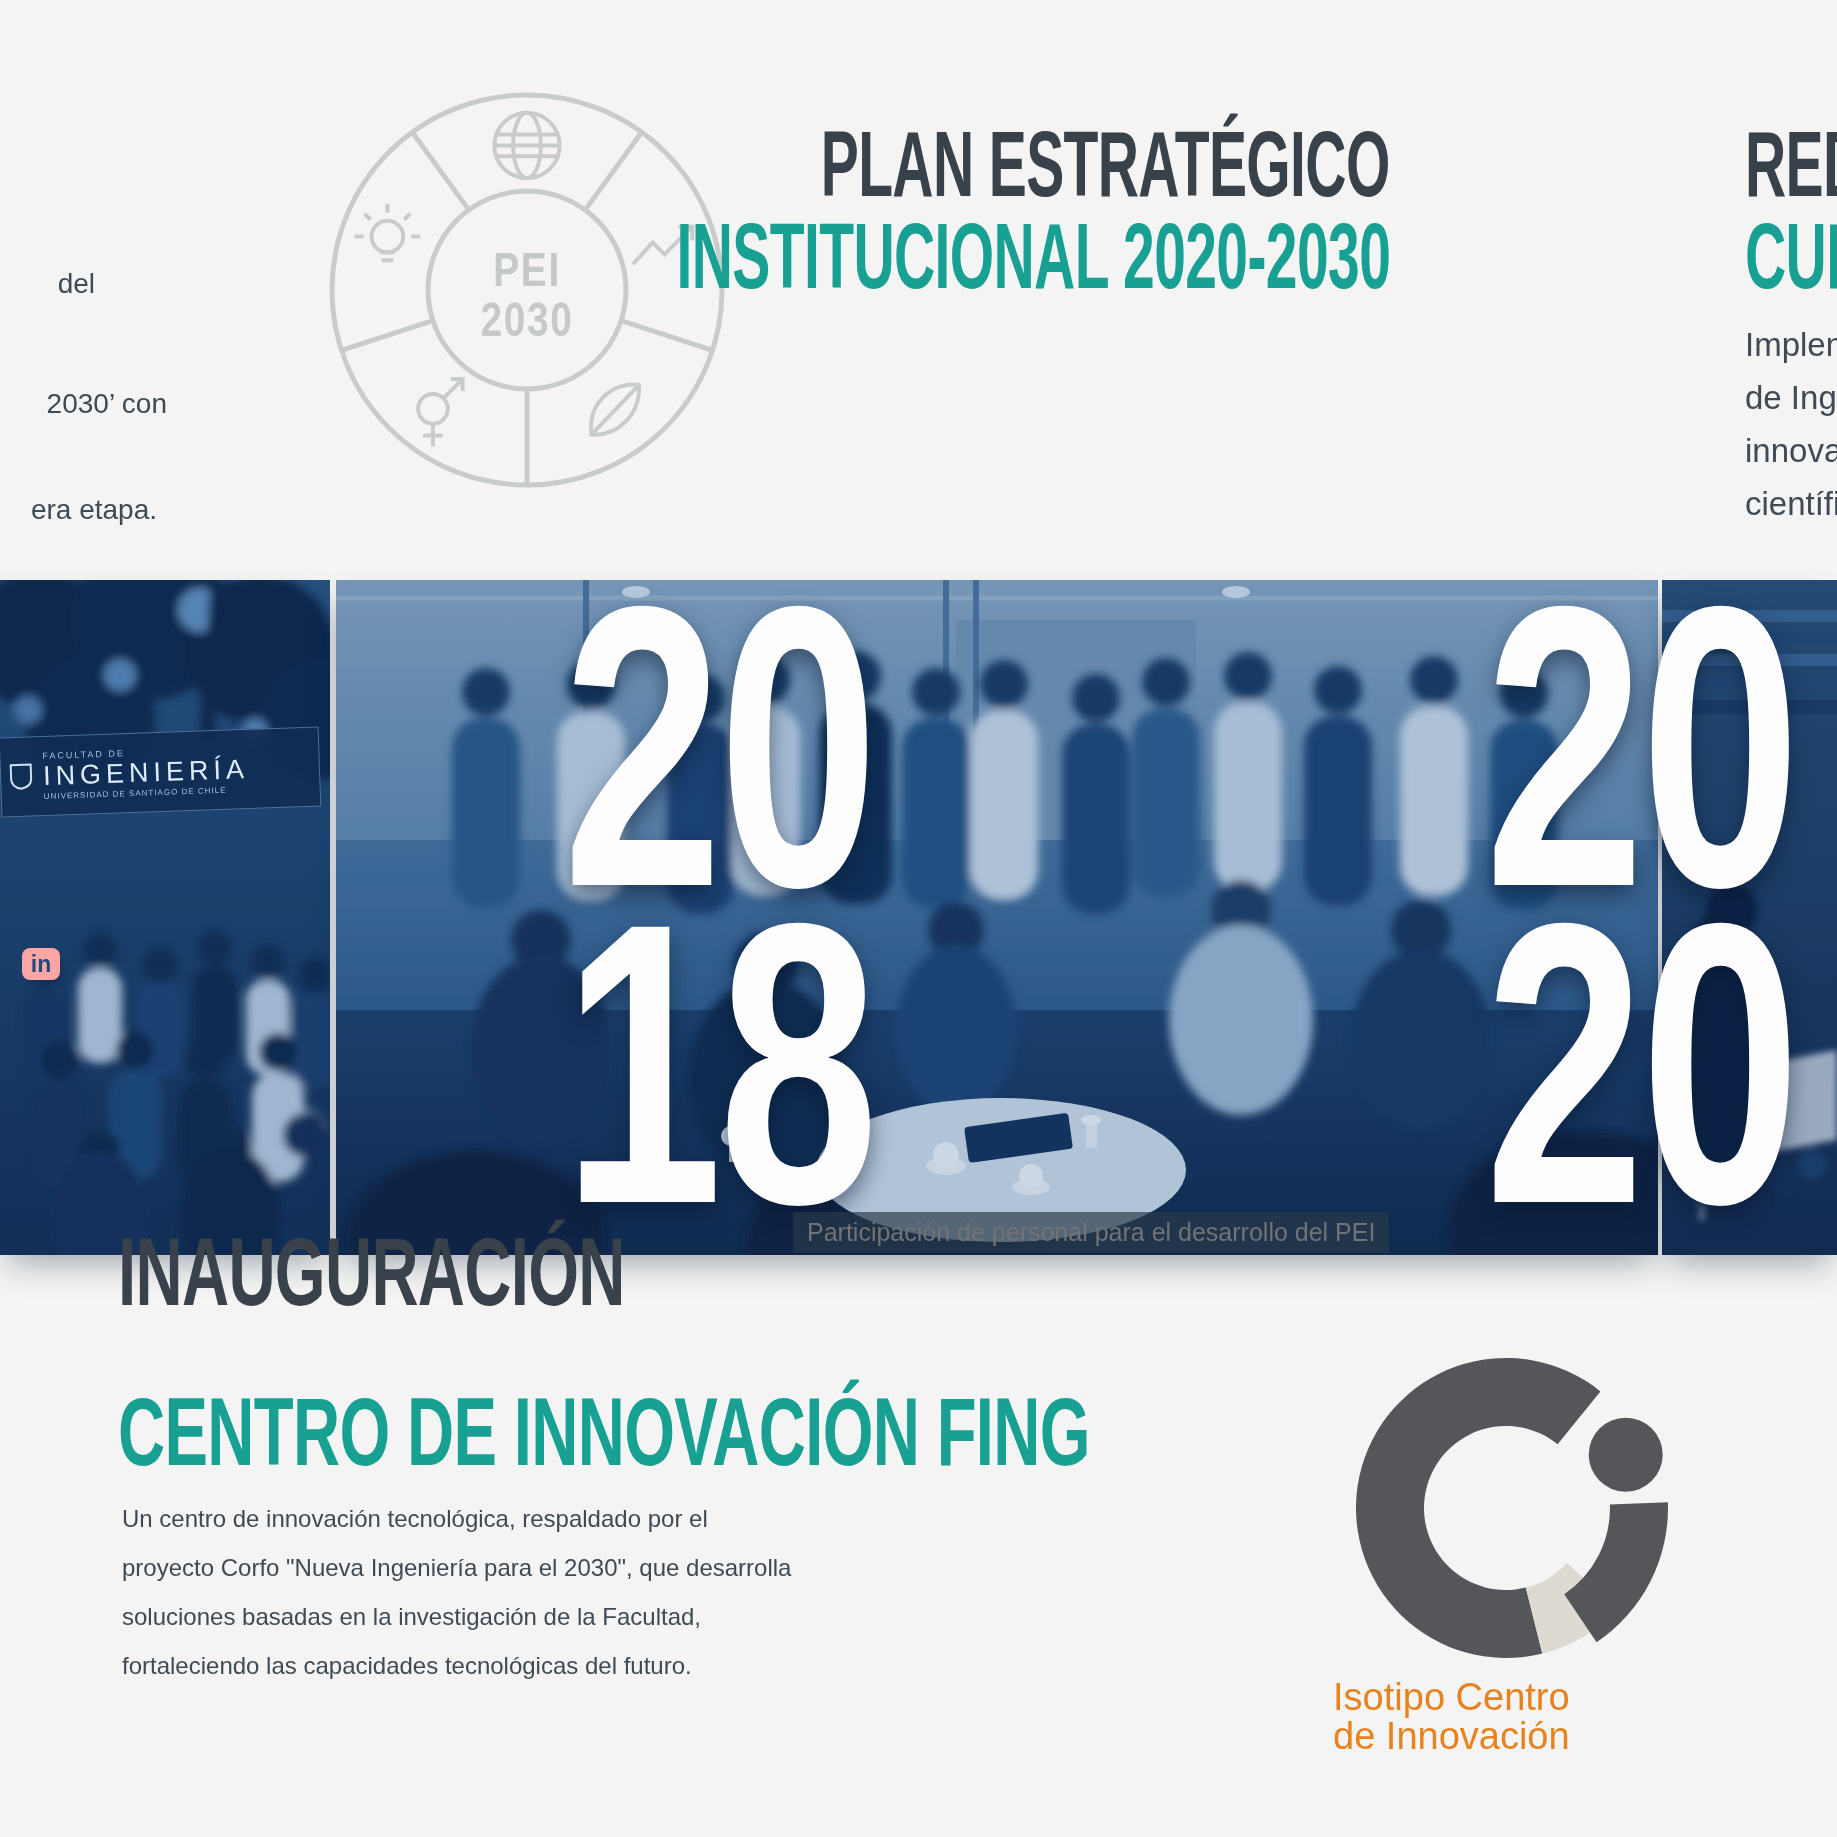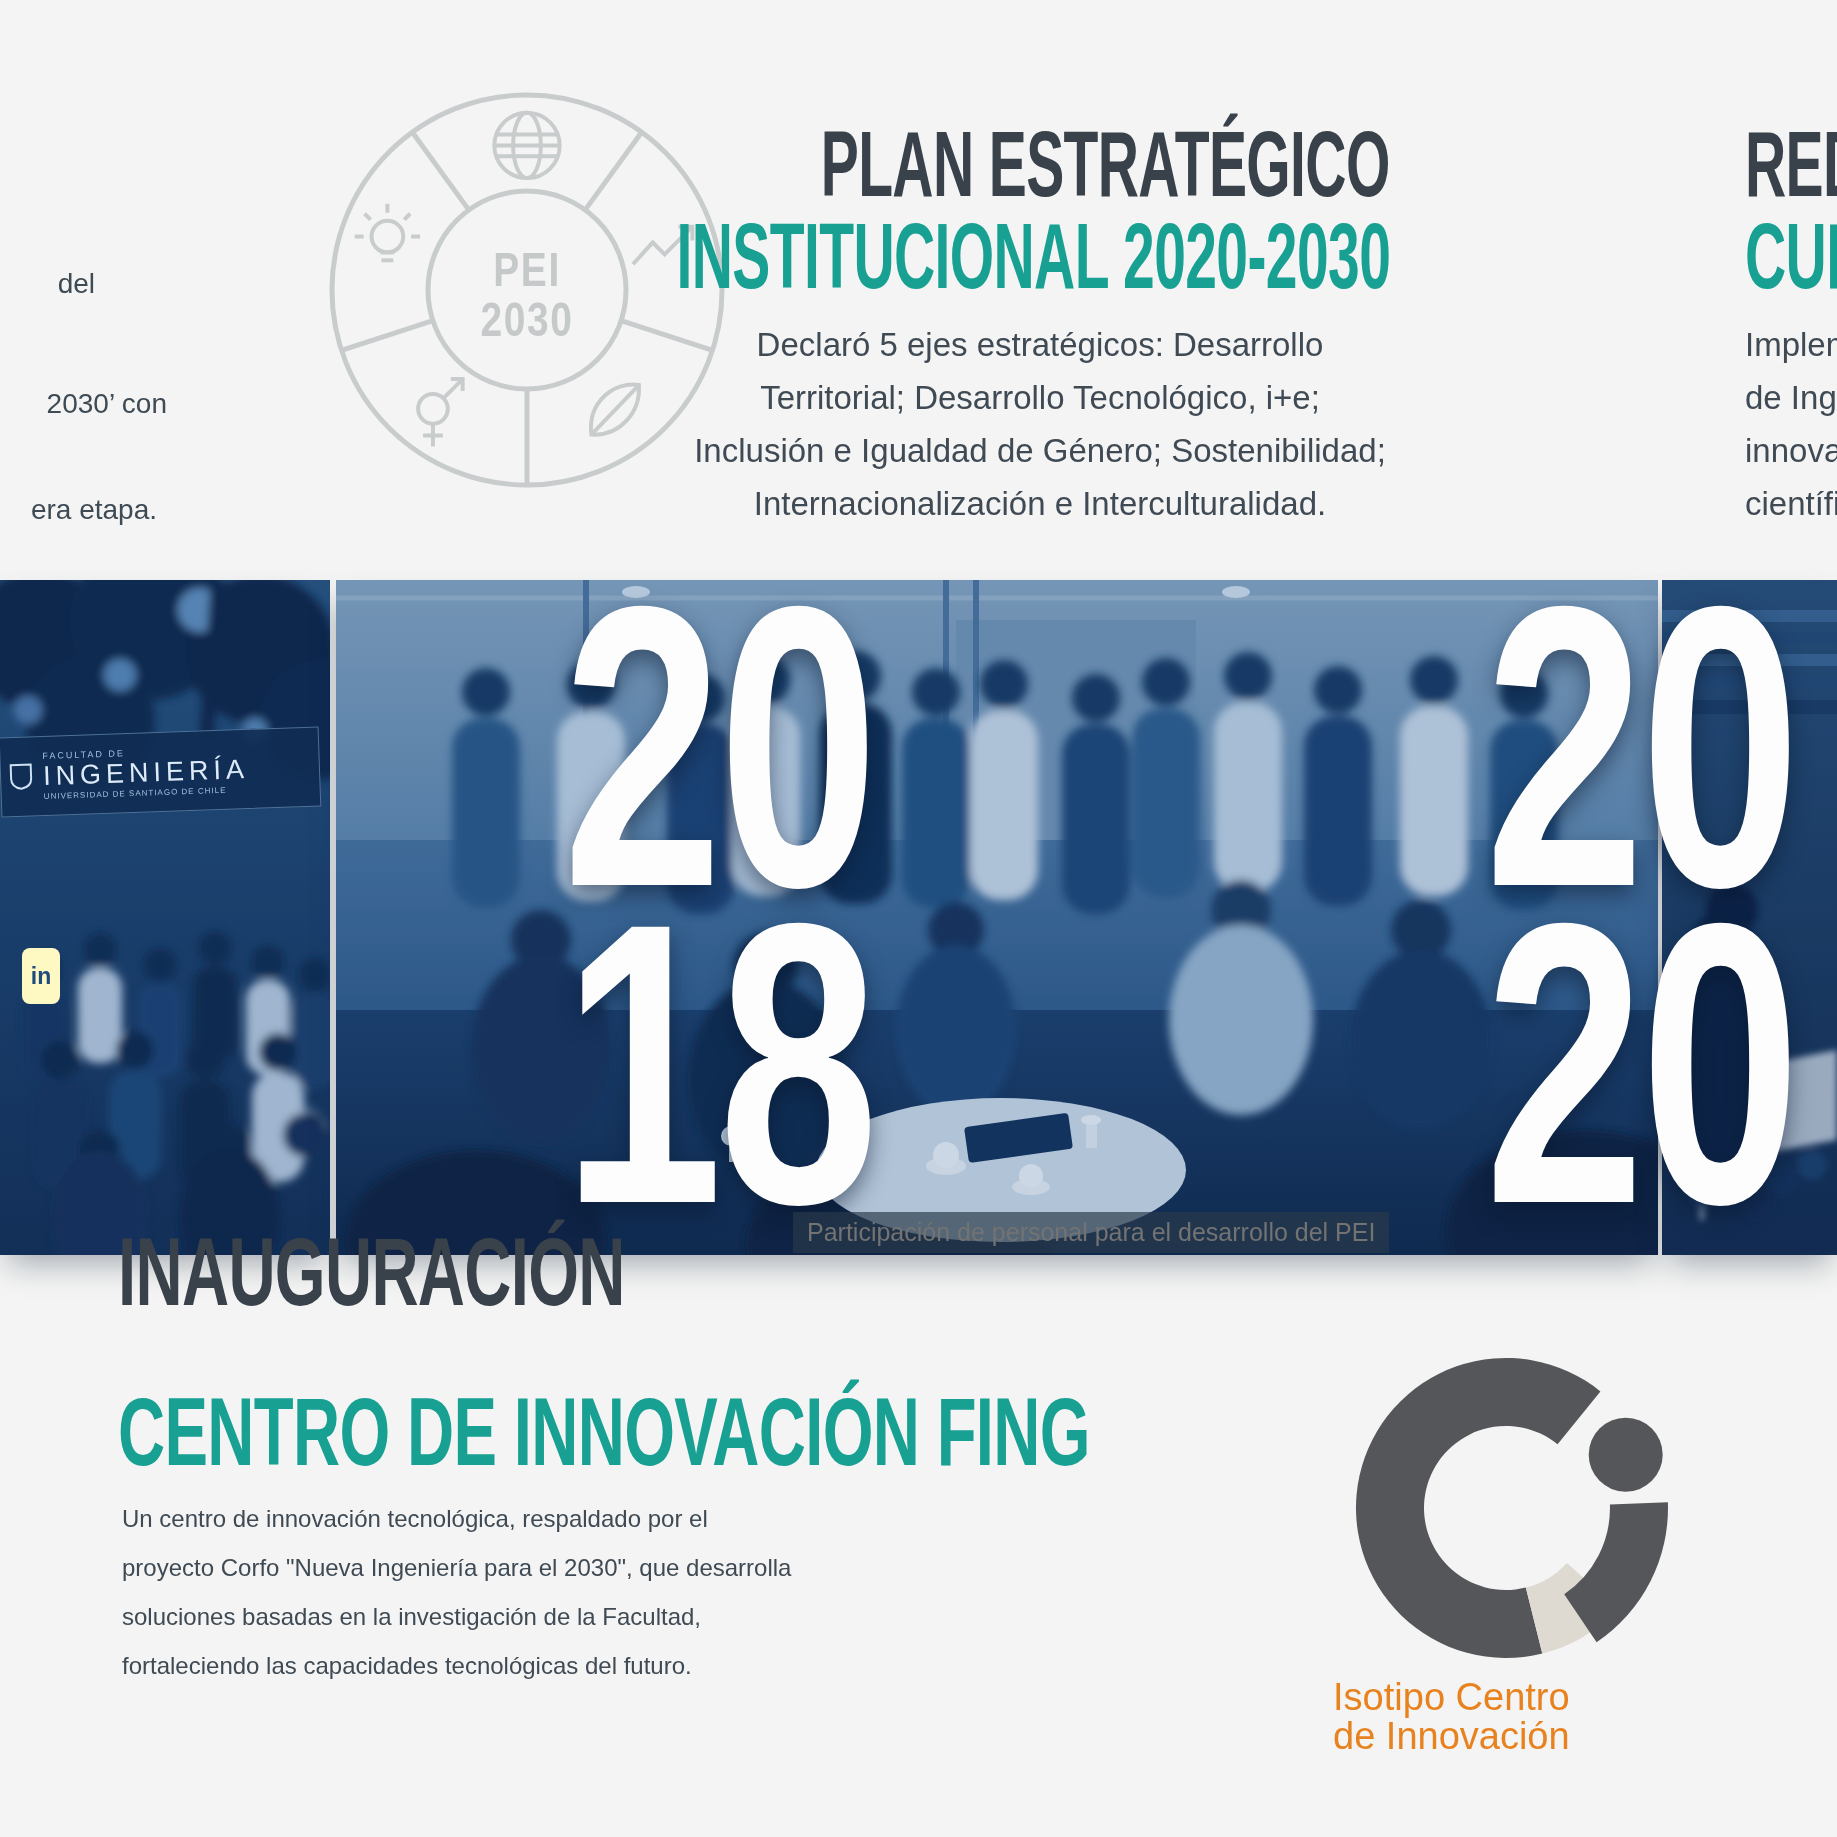--- a/index.html
+++ b/index.html
@@ -33,21 +33,21 @@
         display:inline-flex;align-items:center;padding:0 14px;
         background:rgba(42,58,74,.68);color:#737373;font-size:25px;white-space:nowrap;}
   
   .banner{left:0;top:152px;width:320px;height:80px;background:rgba(16,44,84,.92);
         border:1px solid rgba(130,170,205,.55);transform:rotate(-2deg);
         display:flex;align-items:center;gap:10px;padding:4px 8px;box-sizing:border-box;z-index:3;}
   .banner-txt{display:flex;flex-direction:column;color:#dcebf7;}
   .banner-top{font-size:9px;letter-spacing:2px;color:#9fc0df;}
   .banner-main{font-size:27px;letter-spacing:5px;font-weight:normal;}
   .banner-sub{font-size:8px;letter-spacing:1px;color:#9fc0df;}
-  .li-badge{left:22px;top:368px;width:38px;height:56px;background:#fef9c3;border-radius:8px;
+  .li-badge{left:22px;top:368px;width:38px;height:32px;background:#fca5a5;border-radius:8px;
         display:flex;align-items:center;justify-content:center;z-index:3;
         color:#1f4b7e;font-weight:bold;font-size:23px;}
   
   .logo-cap{left:1333px;top:1678px;font-size:38px;line-height:39px;color:#e8821f;text-align:right;}
 </style>
 </head>
 <body>
 
 <div class="canvas">
 
@@ -106,26 +106,20 @@
       <text x="0" y="-4" transform="scale(0.82,1)">PEI</text>
       <text x="0" y="46" transform="scale(0.82,1)">2030</text>
     </g>
   </svg>
 
   <div class="abs big-title plan-t" style="top:118px;">
     <span class="cond h-dark">PLAN ESTRATÉGICO</span>
   </div>
   <div class="abs big-title plan-t" style="top:210px;">
     <span class="cond h-teal">INSTITUCIONAL 2020-2030</span>
-  </div>
-  <div class="abs body-txt" style="left:660px;top:318px;width:760px;text-align:center;">
-    <div>Declaró 5 ejes estratégicos: Desarrollo</div>
-    <div>Territorial; Desarrollo Tecnológico, i+e;</div>
-    <div>Inclusión e Igualdad de Género; Sostenibilidad;</div>
-    <div>Internacionalización e Interculturalidad.</div>
   </div>
 
   <div class="abs big-title next-t" style="top:118px;">
     <span class="cond h-dark">REDI</span>
   </div>
   <div class="abs big-title next-t" style="top:210px;">
     <span class="cond h-teal">CURR</span>
   </div>
   <div class="abs body-txt" style="left:1745px;top:318px;width:400px;white-space:nowrap;">
     <div>Impleme</div>

